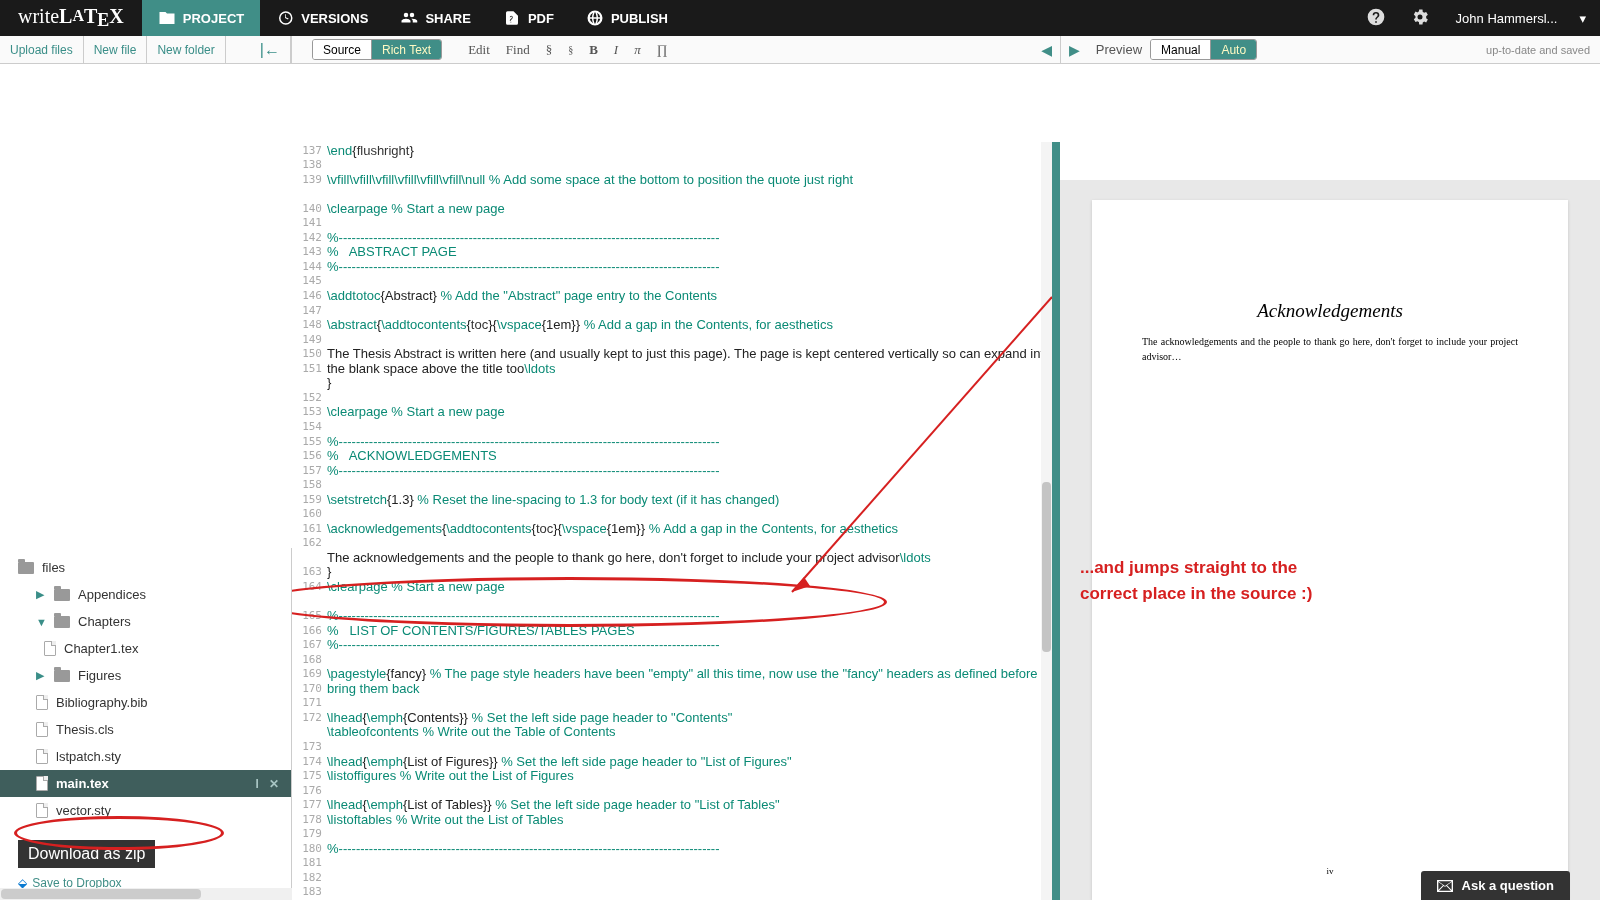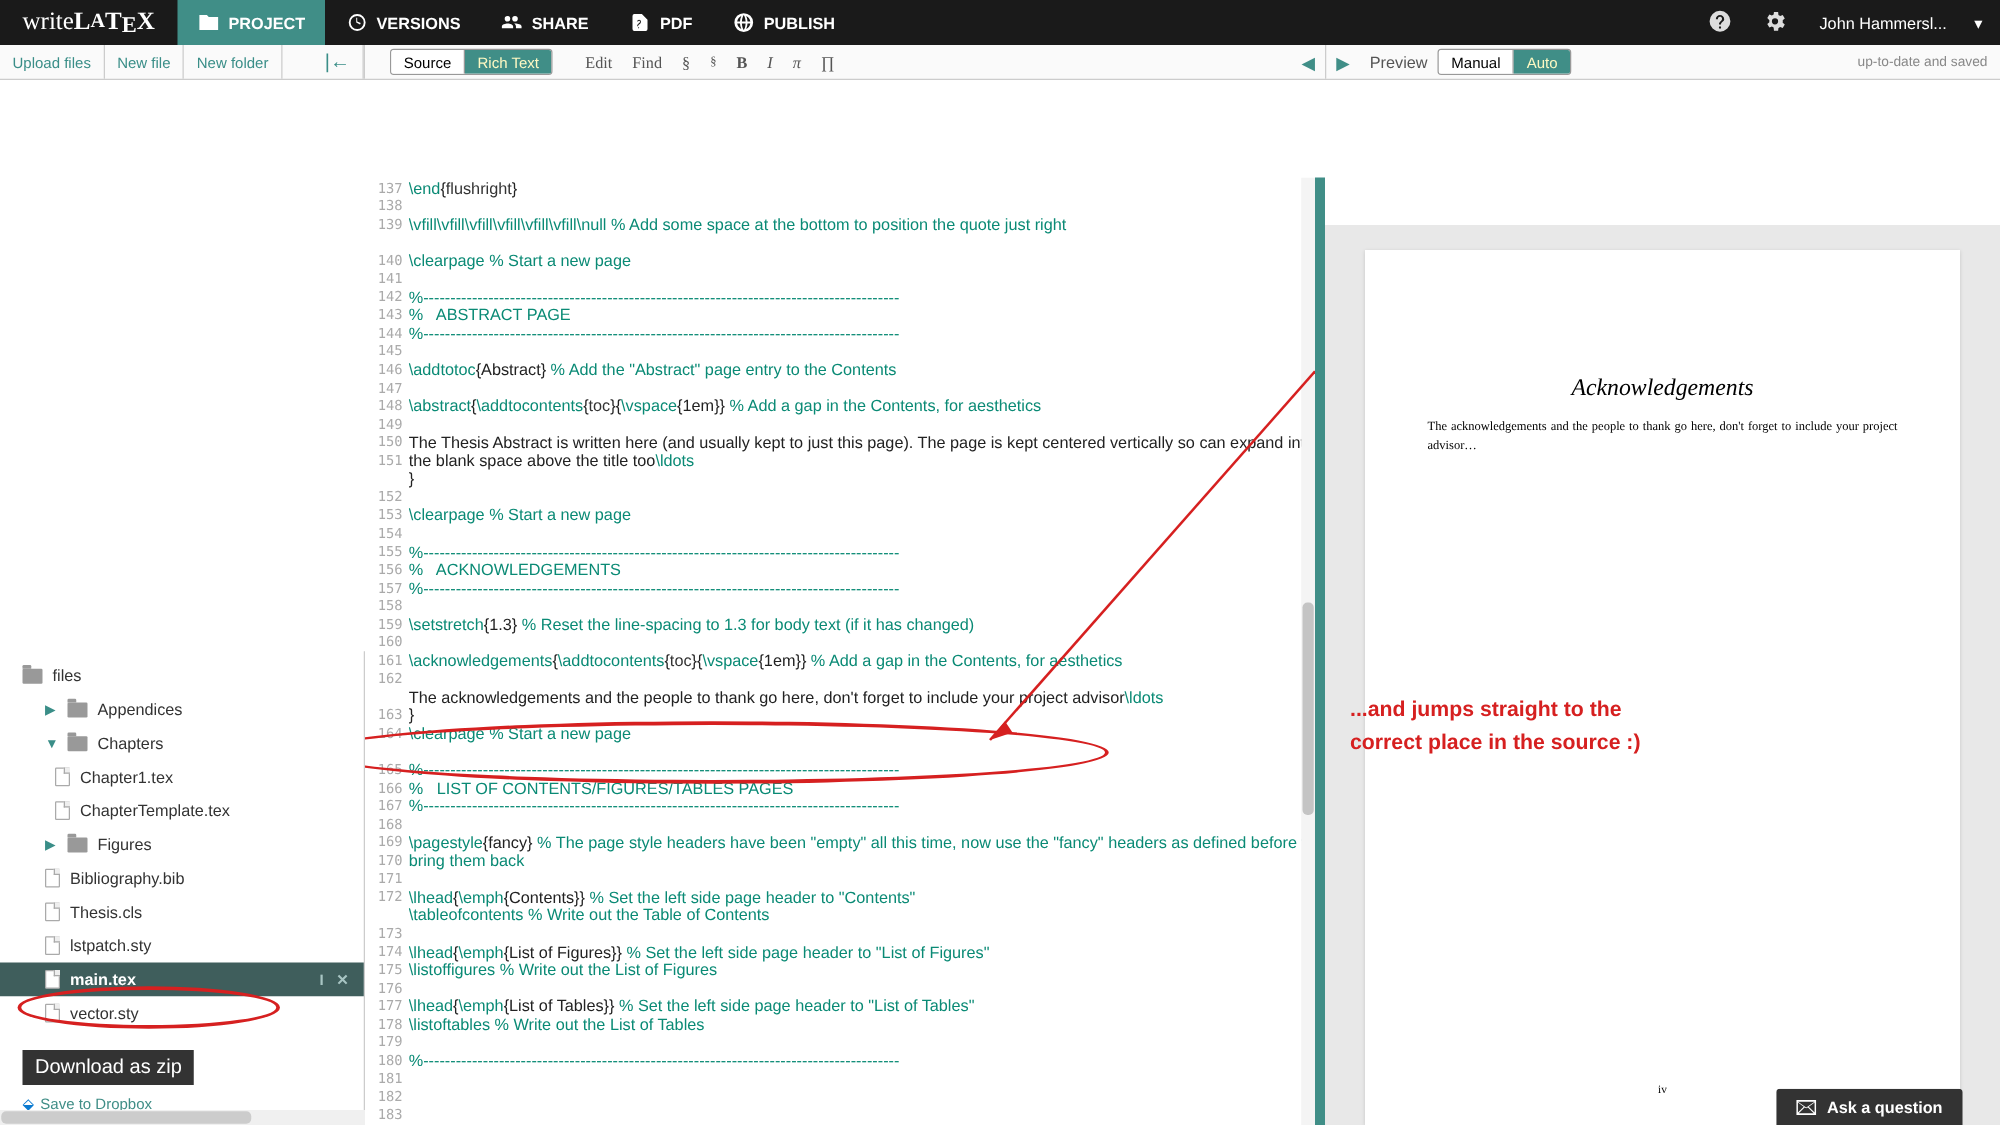--- a/index.html
+++ b/index.html
@@ -181,24 +181,20 @@
         </div>
       <div class="treeitem indent1">
           <span class="caret">▼</span>
           <span class="folder-ico"></span>
           <span>Chapters</span>
         </div>
       <div class="treeitem indent2">
           <span class="file-ico"></span>
           <span>Chapter1.tex</span>
         </div>
-      <div class="treeitem indent2">
-          <span class="file-ico"></span>
-          <span>ChapterTemplate.tex</span>
-        </div>
       <div class="treeitem indent1">
           <span class="caret">▶</span>
           <span class="folder-ico"></span>
           <span>Figures</span>
         </div>
       <div class="treeitem indent1">
           <span class="file-ico"></span>
           <span>Bibliography.bib</span>
         </div>
       <div class="treeitem indent1">

